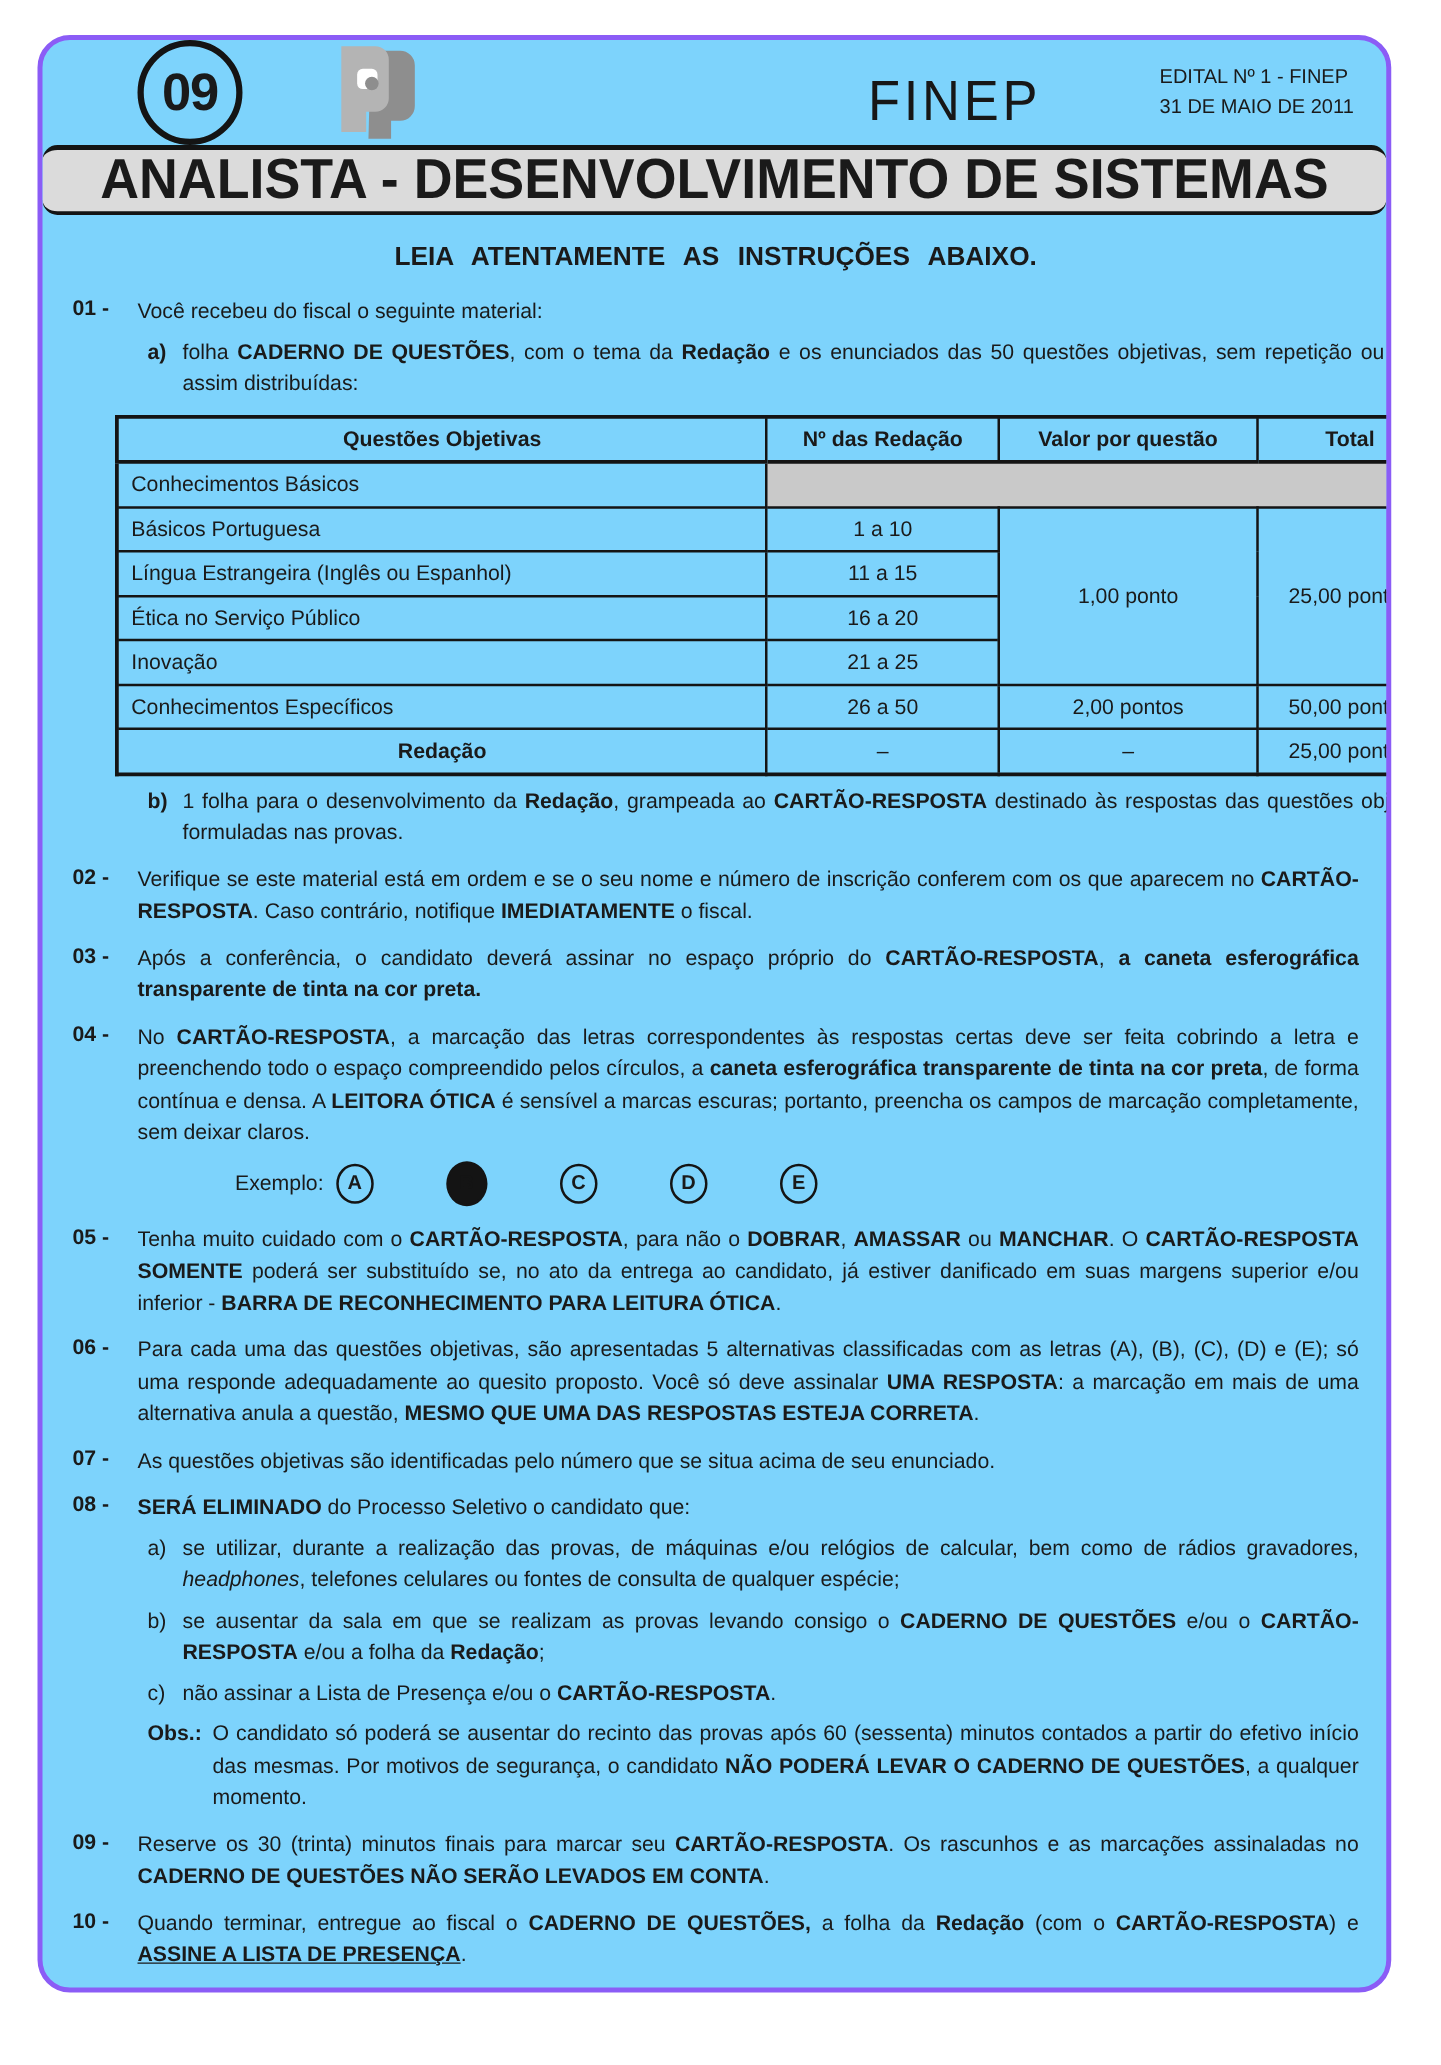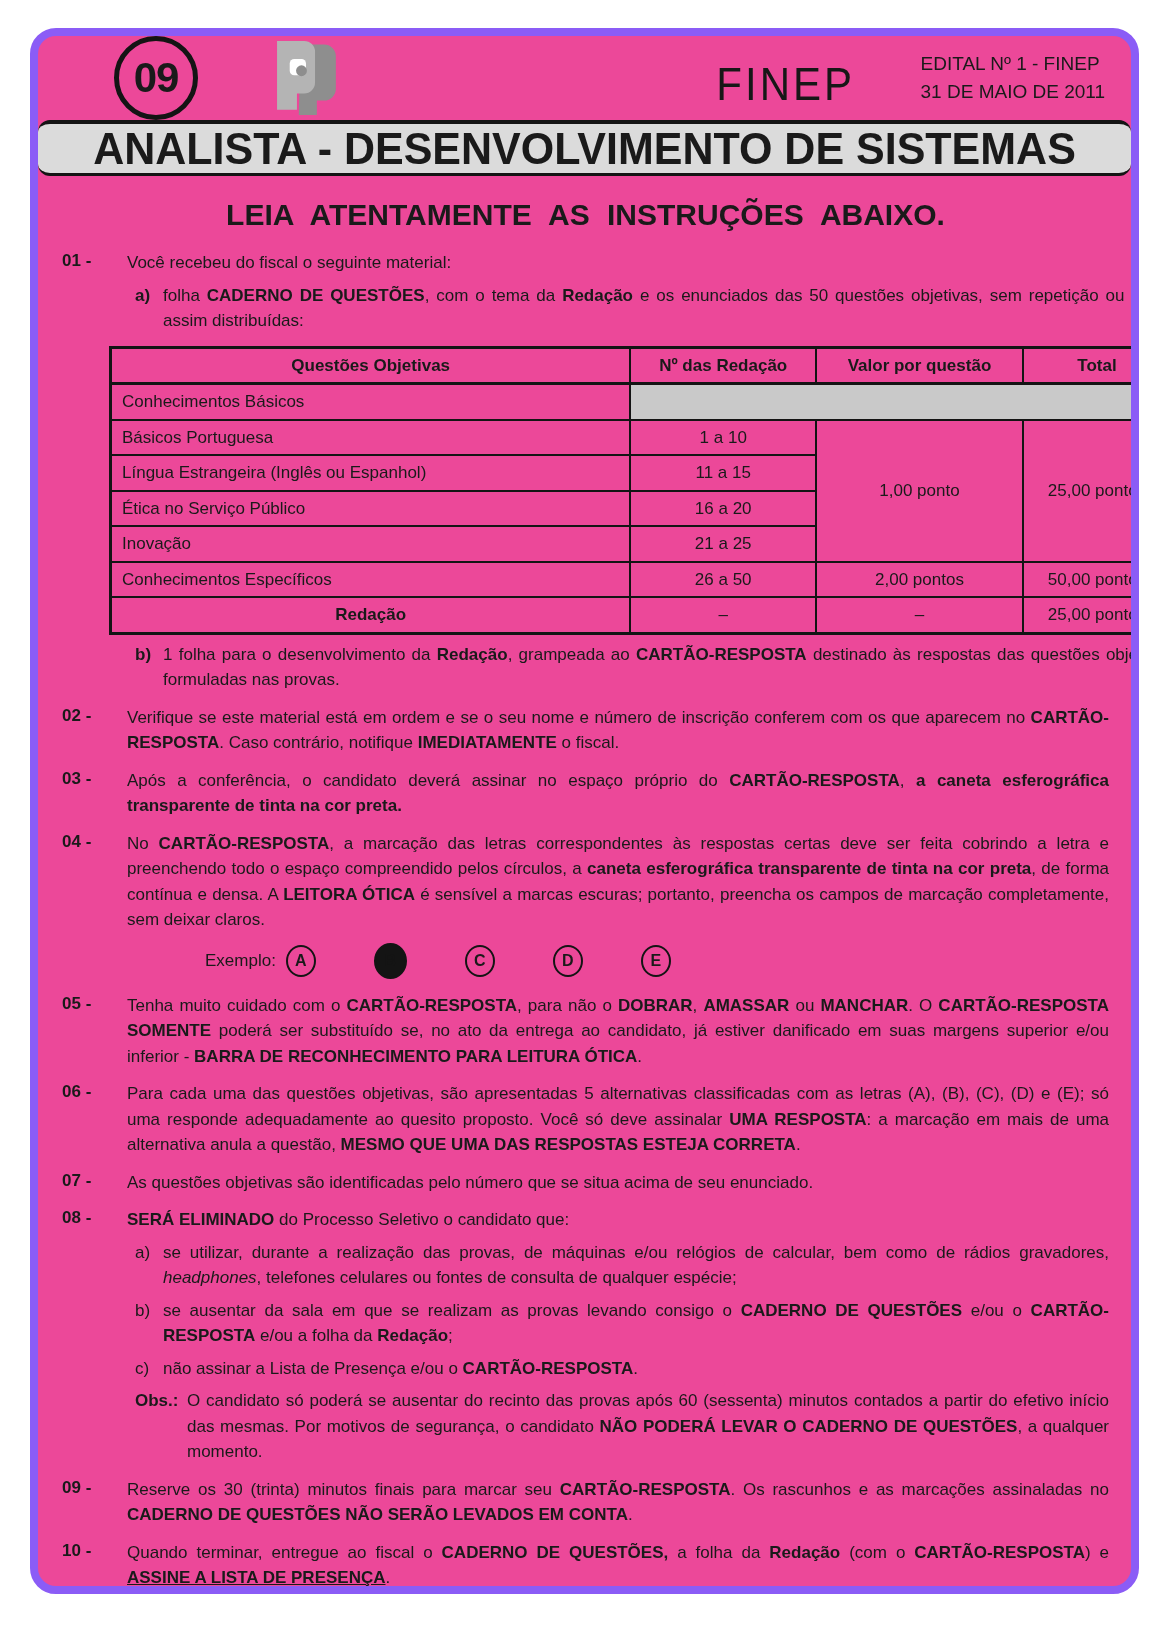--- a/index.html
+++ b/index.html
@@ -1,57 +1,57 @@
 <!DOCTYPE html>
 <html lang="pt"><head>
 <meta charset="utf-8">
 <style>
   html,body{margin:0;padding:0;}
   body{
     width:1153px;height:1652px;overflow:hidden;background:#fff;
     font-family:"Liberation Sans","DejaVu Sans",sans-serif;color:#1a1a1a;
   }
   .border-box{
-    margin:28px 14px 0 30px;height:1566px;box-sizing:border-box;
-    border:8px solid #8b5cf6;border-radius:26px;overflow:hidden;
-    display:flex;flex-direction:column;background:#ec4899;
+    margin:28px 40px 0 30px;height:1566px;box-sizing:border-box;
+    border:4px solid #8b5cf6;border-radius:26px;overflow:hidden;
+    display:flex;flex-direction:column;background:#7dd3fc;
   }
   
   .top{
     display:grid;grid-template-columns:230px 1fr 250px;align-items:center;
     height:100px;padding:0 26px 0 0;
   }
   .badge{
     width:74px;height:74px;border:5px solid #141414;border-radius:50%;
     display:flex;align-items:center;justify-content:center;
     font-size:42px;font-weight:bold;letter-spacing:-1px;margin-left:76px;
   }
   .logo-wrap{display:flex;align-items:center;justify-content:space-between;gap:6px;}
   .logo-wrap svg{display:block;}
   .logo-text{
     font-size:42px;font-weight:normal;letter-spacing:3px;color:#171717;
     transform:scaleY(1.08);margin-top:14px;
   }
-  .edital{font-size:19px;line-height:1.5;text-align:left;justify-self:end;}
+  .edital{font-size:16px;line-height:1.5;text-align:left;justify-self:end;}
   
   .title-band{
     background:#dbdbdb;border-top:4px solid #141414;border-bottom:3px solid #141414;
     height:90px;display:flex;align-items:center;justify-content:center;border-radius:12px;
   }
   .title-band h1{
     margin:0;font-size:43px;font-weight:bold;letter-spacing:0px;
     transform:scaleY(1.05);white-space:nowrap;
   }
   
   main{padding:12px 22px 0 24px;flex:1;display:flex;flex-direction:column;}
   h2.instructions{
-    text-align:center;font-size:30px;font-weight:bold;word-spacing:9px;
+    text-align:center;font-size:21px;font-weight:bold;word-spacing:9px;
     margin:10px 0 18px 0;
   }
-  .item{display:flex;margin-bottom:12px;gap:13px;}
+  .item{display:flex;margin-bottom:12px;}
   .item .num{flex:0 0 52px;font-weight:bold;font-size:17px;padding-top:1px;}
   .item .body{flex:1;font-size:17px;line-height:1.5;text-align:justify;}
   .rb{font-weight:bold;}
   .ri{font-style:italic;}
   .ru{text-decoration:underline;}
   .sub{display:flex;margin:7px 0 0 8px;}
   .sub .slabel{flex:0 0 28px;}
   .sub .slabel.bold{font-weight:bold;}
   .sub .slabel.obs{flex:0 0 52px;font-weight:bold;}
   .sub .sbody{flex:1;}

